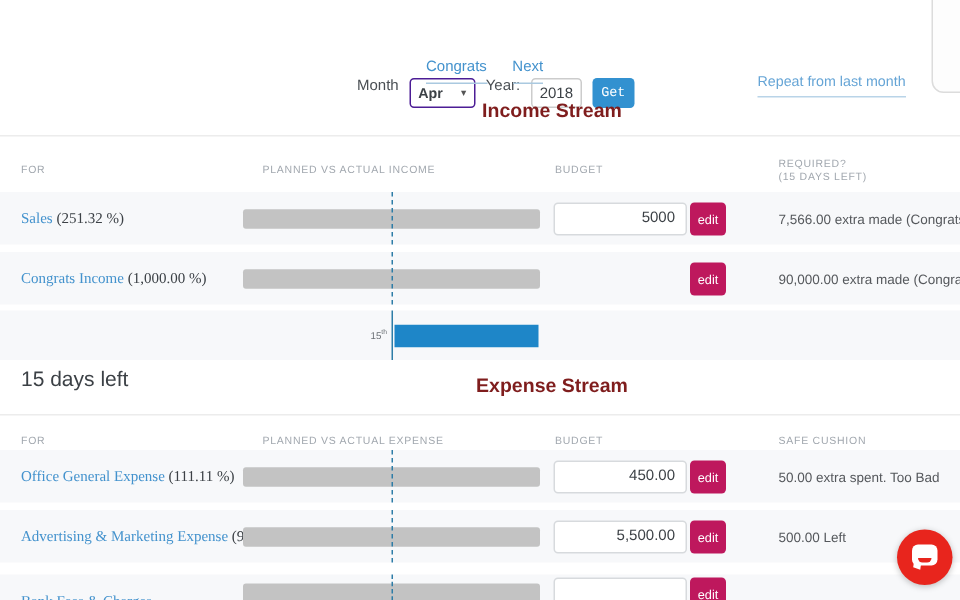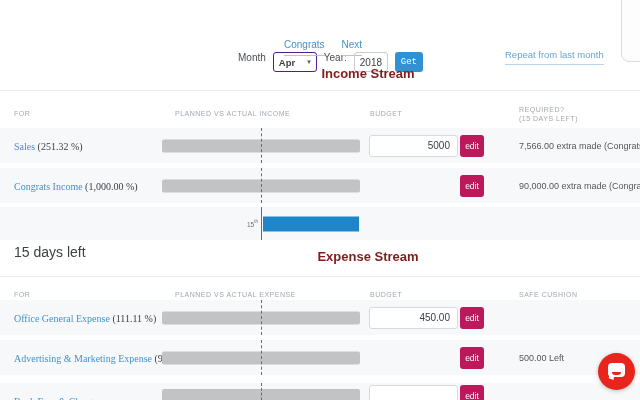--- a/index.html
+++ b/index.html
@@ -130,31 +130,33 @@
     <span class="cell-name">
       <span class="lnk">Office General Expense</span>
       <span class="pct">(111.11 %)</span>
     </span>
     <span class="bar-track">
       <span class="bar-fill" style="width: 100%; background: rgb(198, 13, 0);"></span>
     </span>
     <span class="bar-marker"></span>
     <input class="cell-input" type="text" value="450.00" style="">
     <button class="btn-edit">edit</button>
+    <span class="cell-note">50.00 extra spent. Too Bad</span>
   </div>
 
   <div class="row" style="top:340px; height:35px;">
     <span class="cell-name">
       <span class="lnk">Advertising &amp; Marketing Expense</span>
       <span class="pct">(90.91 %)</span>
     </span>
     <span class="bar-track">
       <span class="bar-fill" style="width: 91%; background: rgb(245, 163, 29);"></span>
     </span>
     <span class="bar-marker"></span>
+    <input class="cell-input" type="text" value="5,500.00" style="">
     <button class="btn-edit">edit</button>
     <span class="cell-note">500.00 Left</span>
   </div>
 
   <div class="row" style="top:383px; height:32px;">
     <span class="cell-name" style="top:13px; transform:none;">
       <span class="lnk">Bank Fees &amp; Charges</span>
     </span>
     <span class="bar-track" style="top:6px; transform:none;">
       <span class="bar-fill" style="width: 0%; background: rgb(195, 195, 195);"></span>

